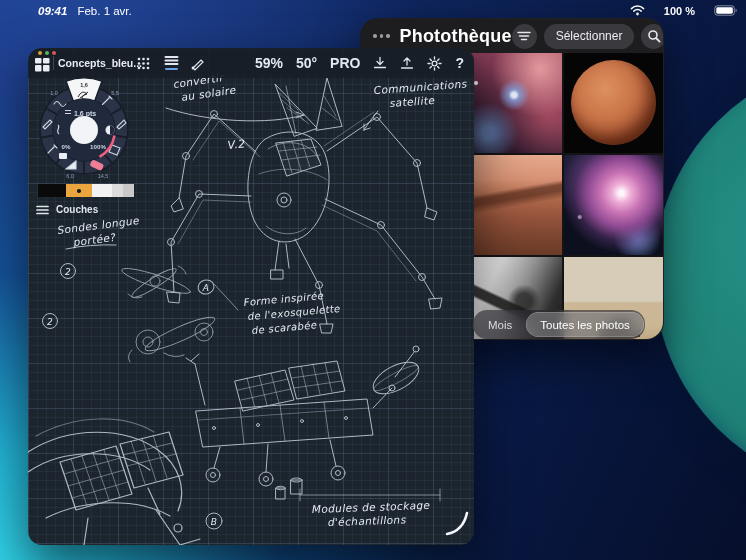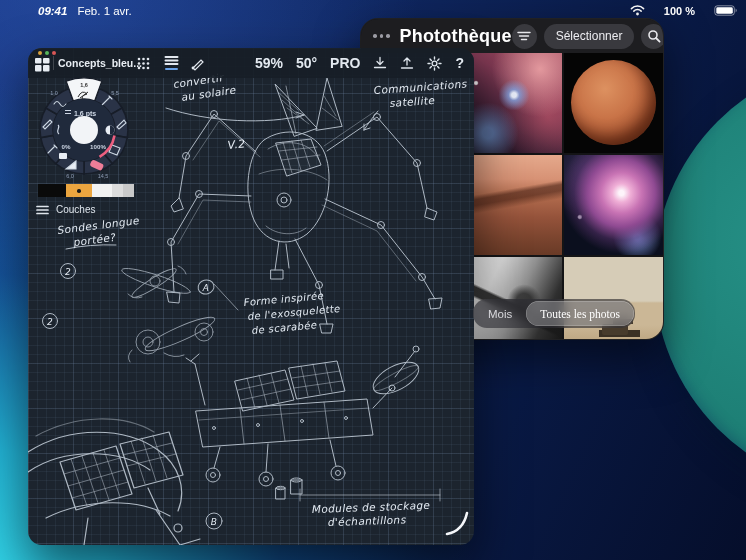--- a/index.html
+++ b/index.html
@@ -57,24 +57,24 @@
       radial-gradient(circle at 16% 62%, rgba(255,255,255,.85) 0 1.2%, transparent 2.6%),
       #0b0f1e;}
   .p-space-bw-hidden{background:linear-gradient(120deg,#e9e9e9,#9a9a9a 55%,#222);}
   .p-spacecraft{background:
       linear-gradient(25deg, transparent 44%, rgba(25,25,25,.85) 46% 52%, transparent 54%),
       radial-gradient(circle at 62% 44%, rgba(40,40,40,.8) 0 9%, transparent 20%),
       linear-gradient(115deg,#f2f2f2 0%,#dadada 28%,#8f8f8f 52%,#2f2f2f 76%,#0f0f0f 100%);}
   .p-rover{background:linear-gradient(180deg,#d6ccb7 0 44%,#cbb796 46% 68%,#b1976f 100%);}
   .p-rover::after{content:"";position:absolute;left:38px;bottom:22px;width:26px;height:11px;background:#473b2c;
       border-radius:2px;box-shadow:-5px 4px 0 -2px #3a3024,14px 4px 0 -2px #3a3024,8px -8px 0 -3px #473b2c;}
-  #seg-pill{position:absolute;left:112px;bottom:11px;height:27px;border-radius:14px;display:flex;align-items:center;
+  #seg-pill{position:absolute;left:112px;bottom:0;height:27px;border-radius:14px;display:flex;align-items:center;
       background:rgba(44,44,50,.62);backdrop-filter:blur(6px);z-index:4;padding:1px;}
   .seg{height:25px;border-radius:13px;display:flex;align-items:center;justify-content:center;font-size:11.5px;padding:0 14px;color:#d8d8dc;}
-  .seg.active{background:rgba(255,255,255,.26);color:#fff;box-shadow:inset 0 0 0 .5px rgba(255,255,255,.35);font-family:Liberation Serif, serif;}
+  .seg.active{background:rgba(255,255,255,.26);color:#fff;box-shadow:inset 0 0 0 .5px rgba(255,255,255,.35);}
   
   #concepts-win{left:28px;top:48px;width:446px;height:497px;border-radius:14px;overflow:hidden;
       background-color:#1c242e;box-shadow:0 22px 50px rgba(0,0,0,.55);}
   #canvas-grid{position:absolute;inset:0;
       background-image:
         linear-gradient(rgba(125,150,185,.09) 1px, transparent 1px),
         linear-gradient(90deg, rgba(125,150,185,.09) 1px, transparent 1px),
         linear-gradient(rgba(125,150,185,.15) 1px, transparent 1px),
         linear-gradient(90deg, rgba(125,150,185,.15) 1px, transparent 1px);
       background-size:9px 9px,9px 9px,45px 45px,45px 45px;}
@@ -83,21 +83,21 @@
   #traffic-dots i{width:4px;height:4px;border-radius:50%;}
   #doc-title{position:absolute;left:30px;top:9px;color:#e8edf3;font-size:10.5px;font-weight:700;}
   #tb-sep{position:absolute;left:25px;top:8px;width:1px;height:14px;background:rgba(255,255,255,.18);}
   .tb-center{position:absolute;top:6px;display:flex;align-items:center;justify-content:center;width:22px;height:18px;}
   #tb-right{position:absolute;right:10px;top:0;height:30px;display:flex;gap:13px;align-items:center;color:#e3e9f0;font-size:14px;font-weight:700;}
   #sketch-svg{position:absolute;inset:0;z-index:1;}
   #tool-wheel{position:absolute;left:0px;top:26px;z-index:6;}
   #color-bar{position:absolute;left:10px;top:136px;height:13px;display:flex;z-index:6;}
   #color-bar .sw{height:13px;position:relative;}
   #layers-row{position:absolute;left:8px;top:156px;display:flex;gap:7px;align-items:center;z-index:6;}
-  #layers-row span{color:#dfe5ec;font-size:10px;font-weight:400;}
+  #layers-row span{color:#dfe5ec;font-size:10px;font-weight:700;}
   #page-curl{position:absolute;right:3px;bottom:7px;z-index:6;}
   .annot{font-family:"DejaVu Sans",sans-serif;font-style:italic;fill:#e4ebf3;letter-spacing:.4px;}
 </style>
 </head>
 <body>
 
 <div class="abs" id="wp-cyan"></div>
 <div class="abs" id="wp-teal-circle"></div>
 
 <div class="abs" id="statusbar-left">

